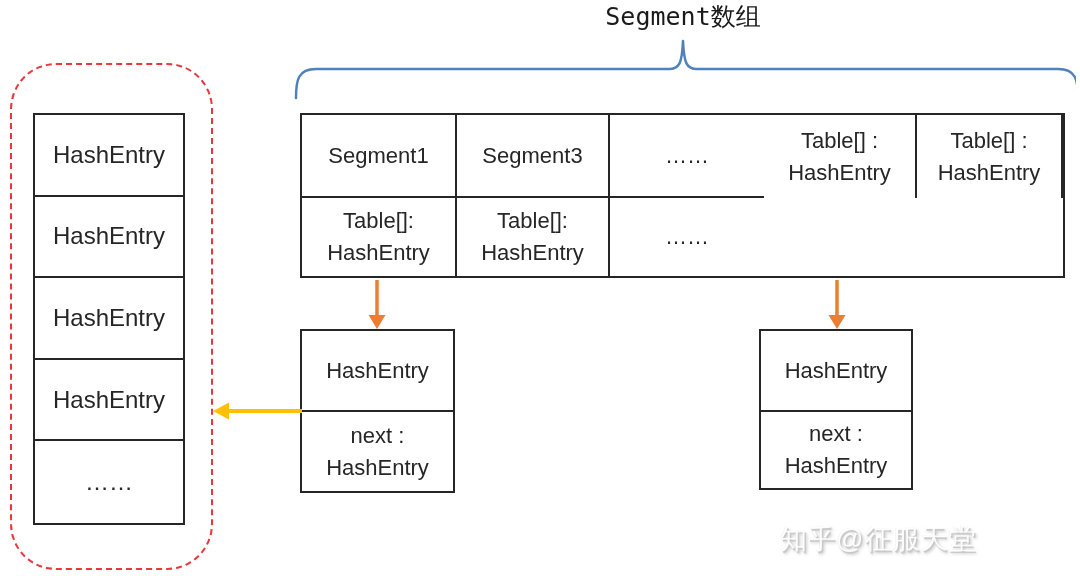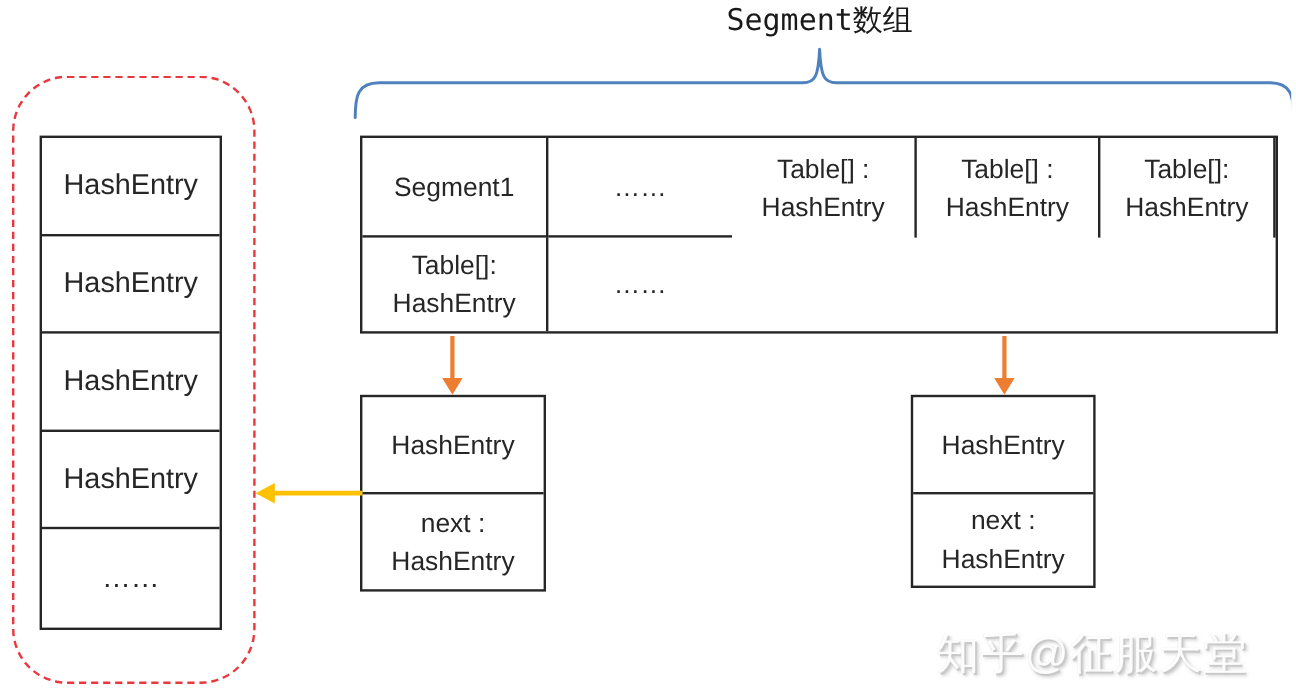--- a/index.html
+++ b/index.html
@@ -35,39 +35,40 @@
   
   .node-box{box-sizing:border-box;border:2px solid #262626;display:grid;
     grid-template-rows:81px 1fr;background:#fff;}
   .node-box .node-cell{display:flex;align-items:center;justify-content:center;text-align:center;
     font-size:22px;line-height:1.45;white-space:pre-line;box-sizing:border-box;}
   .node-box .node-cell.top{border-bottom:2px solid #262626;}
   .node-left{left:300px;top:329px;width:155px;height:164px;}
   .node-right{left:759px;top:329px;width:154px;height:161px;}
 
   
-  .watermark{left:780px;top:521px;font-size:36px;letter-spacing:1px;white-space:nowrap;
+  .watermark{left:780px;top:521px;font-size:27px;letter-spacing:1px;white-space:nowrap;
     color:rgba(255,255,255,0.92);
     text-shadow:1.5px 1.5px 0 #c9c9c9, 2.5px 2.5px 3px rgba(150,150,150,0.55),
                 -0.5px -0.5px 0 rgba(225,225,225,0.5);}
   svg{display:block;}
 </style>
 </head>
 <body>
 
 <div id="canvas">
 
   <div class="abs diagram-title">Segment数组</div>
 
   <svg class="abs" style="left:292px;top:36px;" width="790" height="66" viewBox="0 0 790 66">
     <path d="M 4 62 C 4 44 6 33 24 33 L 377 33 C 387 33 390 28 391 5 C 392 28 395 33 405 33 L 766 33 C 784 33 786 44 786 62" fill="none" stroke-width="2.5" stroke-linecap="round" stroke-linejoin="round" stroke="#4f81bd"></path>
   </svg>
 
   <div class="abs seg-table">
     <div class="seg-cell row1">Segment1</div>
+    <div class="seg-cell row1">Segment3</div>
     <div class="seg-cell row1 last-col">……</div>
     <div class="seg-cell">Table[] :
 HashEntry</div>
     <div class="seg-cell">Table[] :
 HashEntry</div>
     <div class="seg-cell">Table[]:
 HashEntry</div>
     <div class="seg-cell">Table[]:
 HashEntry</div>
     <div class="seg-cell last-col">……</div>

